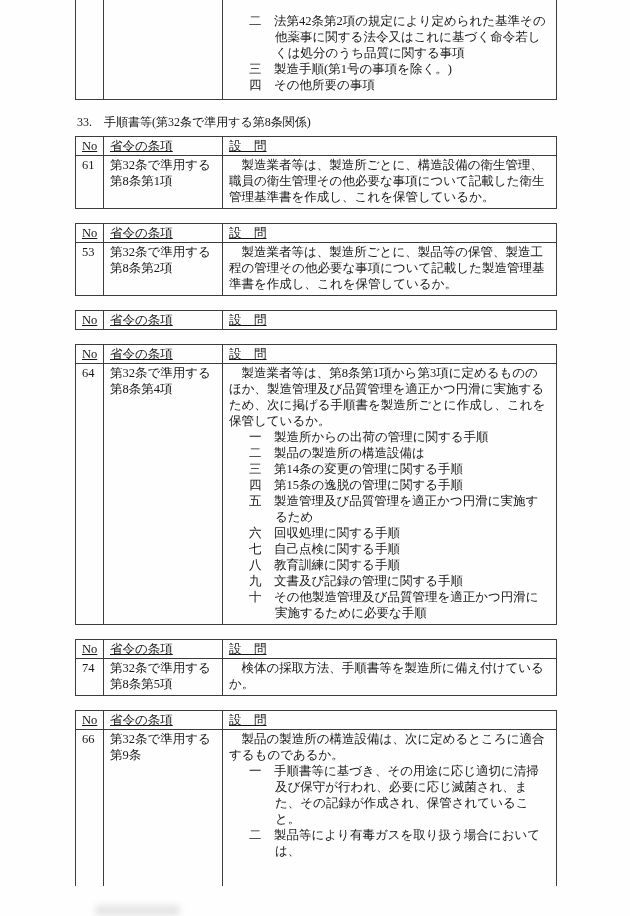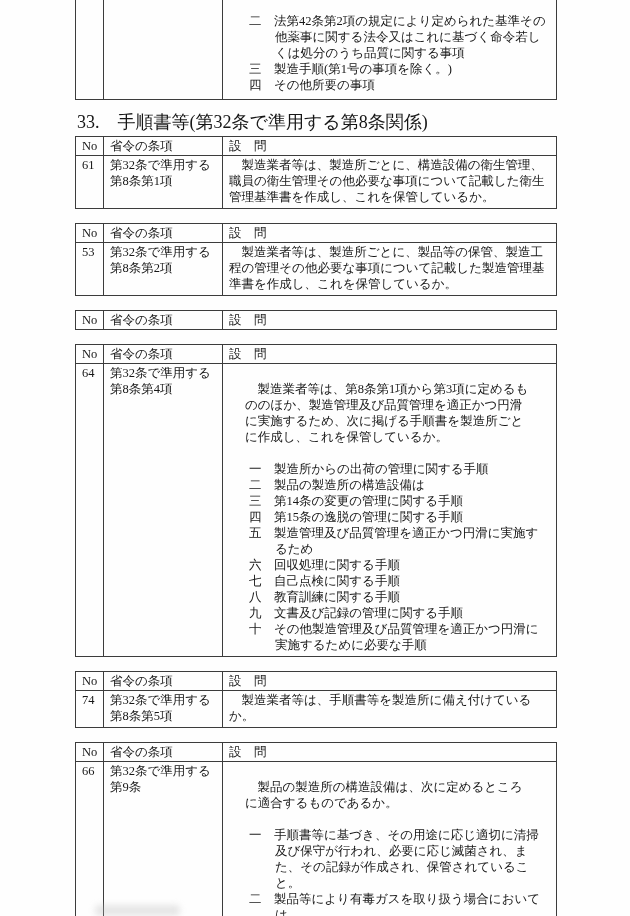--- a/index.html
+++ b/index.html
@@ -13,31 +13,31 @@
   .doc-table{
     border-collapse:collapse;width:482px;table-layout:fixed;
     font-size:12.5px;line-height:16px;margin:0 0 14px 0;
   }
   .doc-table td{
     border:1px solid #3c3c3c;vertical-align:top;
     padding:1px 6px 3px 6px;
   }
   col.c-no{width:28px;}
   col.c-clause{width:119px;}
-  .head-row td{padding:1px 6px 1px 6px;}
+  .head-row td{padding:1px 6px 1px 6px;text-decoration:underline;}
   .no-cell{padding-left:5px;}
-  .q-intro{margin:16px;}
+  .q-intro{margin:0;}
   .sub-item{padding-left:46px;text-indent:-26px;}
   .cut-top td{border-top:none;}
   .cut-top .q-cell{padding-top:13px;padding-bottom:6px;}
   .cut-bottom{margin-bottom:0;}
   .cut-bottom td{border-bottom:none;}
   .cut-bottom .q-cell{height:152px;}
   .section-heading{
-    font-size:18px;line-height:16px;font-weight:normal;
+    font-size:12px;line-height:16px;font-weight:normal;
     margin:2px 0 6px 2px;
   }
   .smudge{
     position:absolute;left:95px;bottom:0;width:85px;height:11px;
     background:#b9b9b9;opacity:.35;filter:blur(3px);border-radius:4px;
   }
 </style>
 </head>
 <body>
 
@@ -160,21 +160,21 @@
         </colgroup>
       <tbody>
         <tr class="head-row">
           <td class="no-cell">No</td>
           <td>省令の条項</td>
           <td>設　問</td>
         </tr>
         <tr>
           <td class="no-cell">74</td>
           <td>第32条で準用する第8条第5項</td>
-          <td class="q-cell">　製造業者等は、手順書等を製造所に備え付けているか。</td>
+          <td class="q-cell">　検体の採取方法、手順書等を製造所に備え付けているか。</td>
         </tr>
       </tbody>
     </table>
 
 
     <table class="doc-table cut-bottom">
       <colgroup>
           <col class="c-no">
           <col class="c-clause">
           <col>

